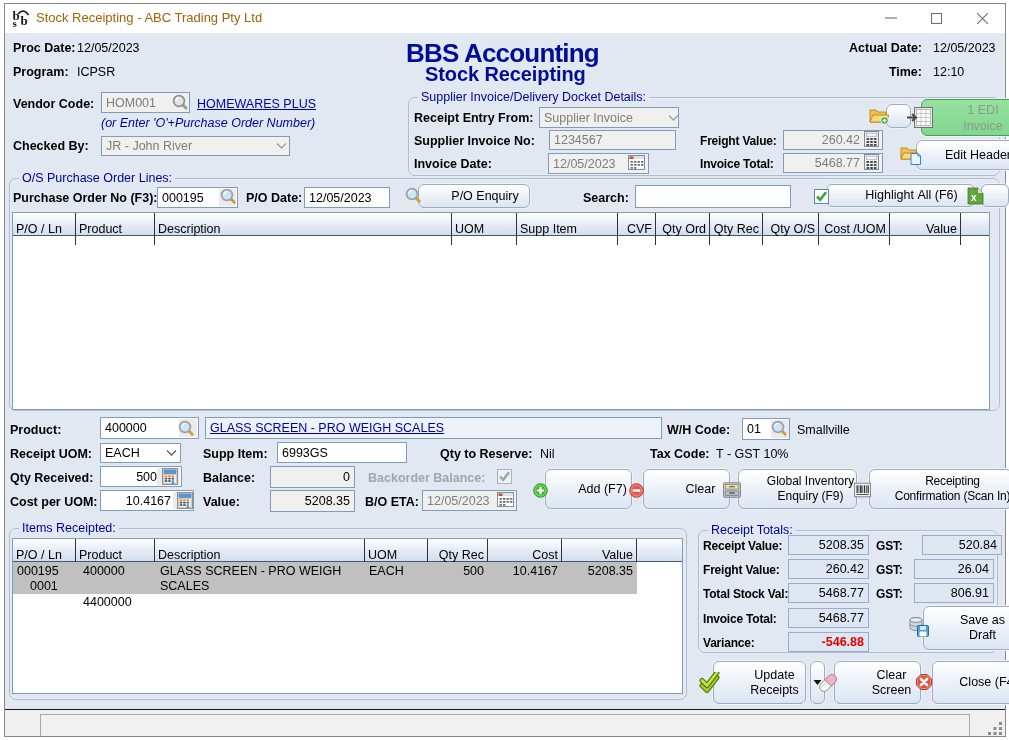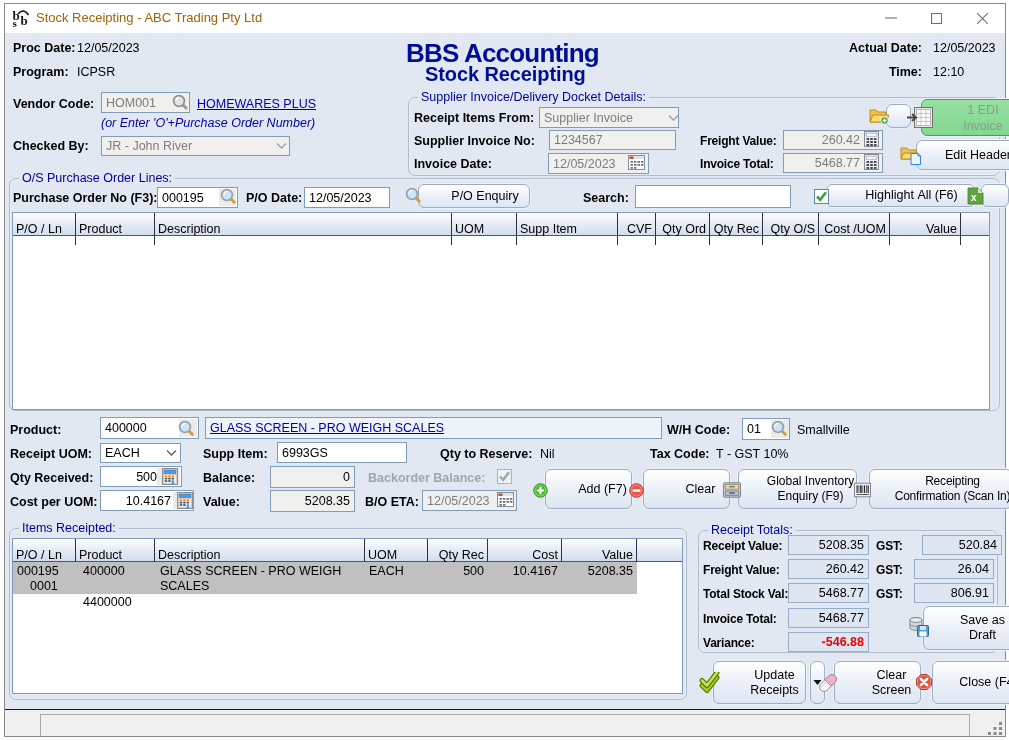--- a/index.html
+++ b/index.html
@@ -56,21 +56,21 @@
 <div class="abs b" style="left:13px;top:97px;">Vendor Code:</div>
 <div class="inp dis" style="left:101px;top:92px;width:89px;height:21px;">HOM001</div>
 <div class="abs" style="left:197px;top:97px;color:#0000a8;text-decoration:underline;">HOMEWARES PLUS</div>
 <div class="abs" style="left:101px;top:116px;color:#0000a8;font-style:italic;">(or Enter 'O'+Purchase Order Number)</div>
 <div class="abs b" style="left:13px;top:139px;">Checked By:</div>
 <div class="inp dis" style="left:101px;top:136px;width:189px;height:20px;">JR - John River</div>
 
 <div class="grp" style="left:408px;top:97px;width:592px;height:79px;">
     <div class="gt">Supplier Invoice/Delivery Docket Details:</div>
   </div>
-<div class="abs b" style="left:414px;top:111px;">Receipt Items From:</div>
+<div class="abs b" style="left:414px;top:111px;">Receipt Entry From:</div>
 <div class="inp dis" style="left:539px;top:107px;width:140px;height:21px;">Supplier Invoice</div>
 <div class="abs b" style="left:414px;top:134px;">Supplier Invoice No:</div>
 <div class="inp dis" style="left:549px;top:130px;width:127px;height:20px;">1234567</div>
 <div class="abs b" style="left:414px;top:157px;">Invoice Date:</div>
 <div class="inp dis" style="left:548px;top:153px;width:101px;height:21px;">12/05/2023</div>
 <div class="abs b tl" style="left:700px;top:134px;">Freight Value:</div>
 <div class="inp dis" style="left:783px;top:130px;width:100px;height:20px;justify-content:flex-end;padding-right:22px;">260.42</div>
 <div class="abs b tl" style="left:700px;top:157px;">Invoice Total:</div>
 <div class="inp dis" style="left:783px;top:153px;width:100px;height:20px;justify-content:flex-end;padding-right:22px;">5468.77</div>
 <div class="btn" style="left:866px;top:104px;width:25px;height:24px;"></div>

